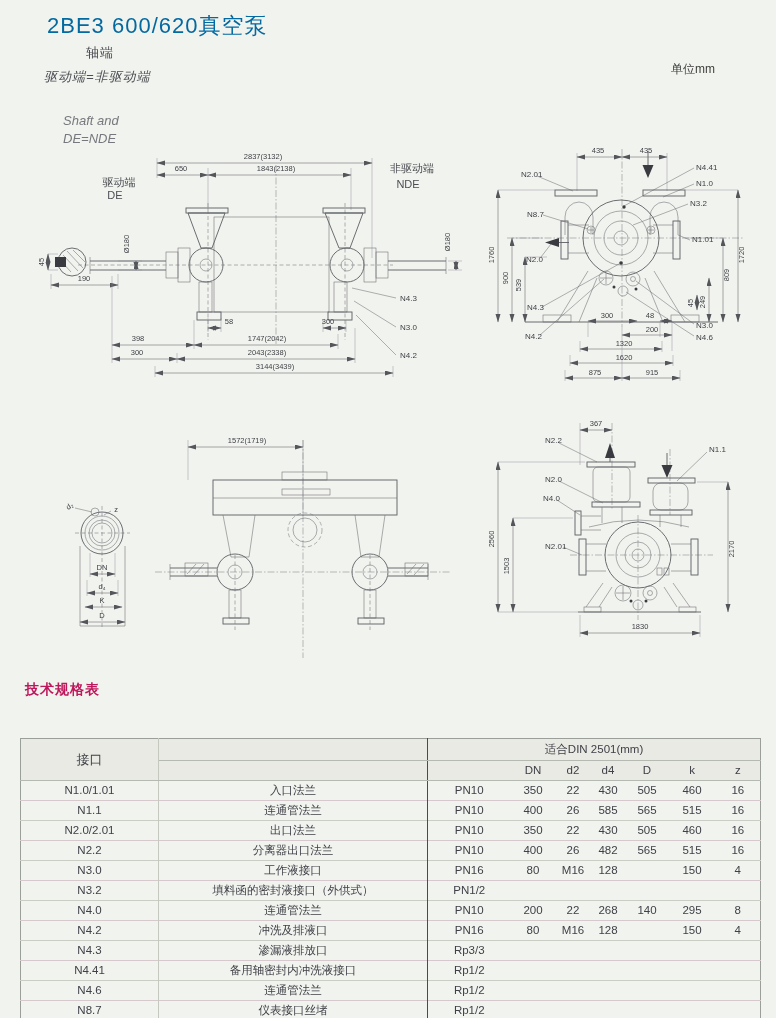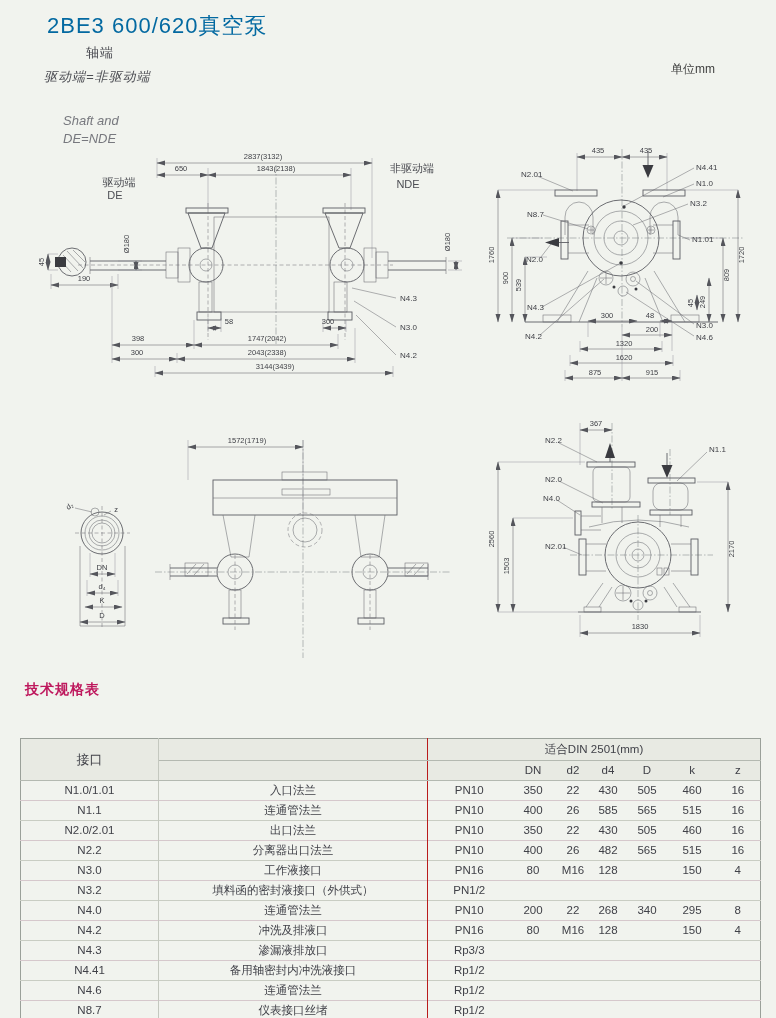--- a/index.html
+++ b/index.html
@@ -581,21 +581,21 @@
         <td></td>
         <td></td>
       </tr>
       <tr>
         <td class="bR-soft">N4.0</td>
         <td class="bR-hard">连通管法兰</td>
         <td>PN10</td>
         <td>200</td>
         <td>22</td>
         <td>268</td>
-        <td>340</td>
+        <td>140</td>
         <td>295</td>
         <td>8</td>
       </tr>
       <tr>
         <td class="bR-soft">N4.2</td>
         <td class="bR-hard">冲洗及排液口</td>
         <td>PN16</td>
         <td>80</td>
         <td>M16</td>
         <td>128</td>

